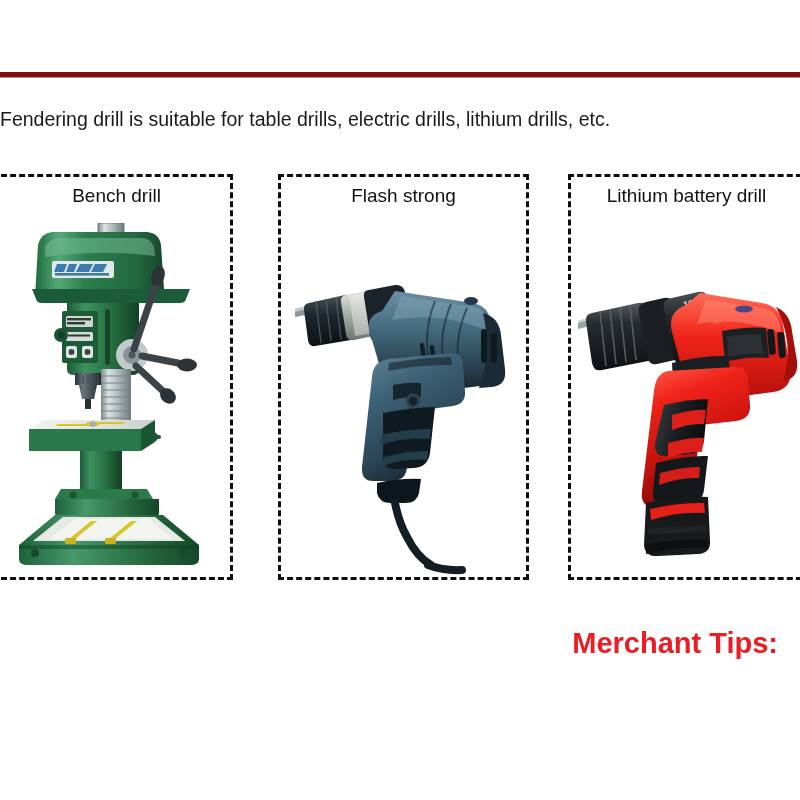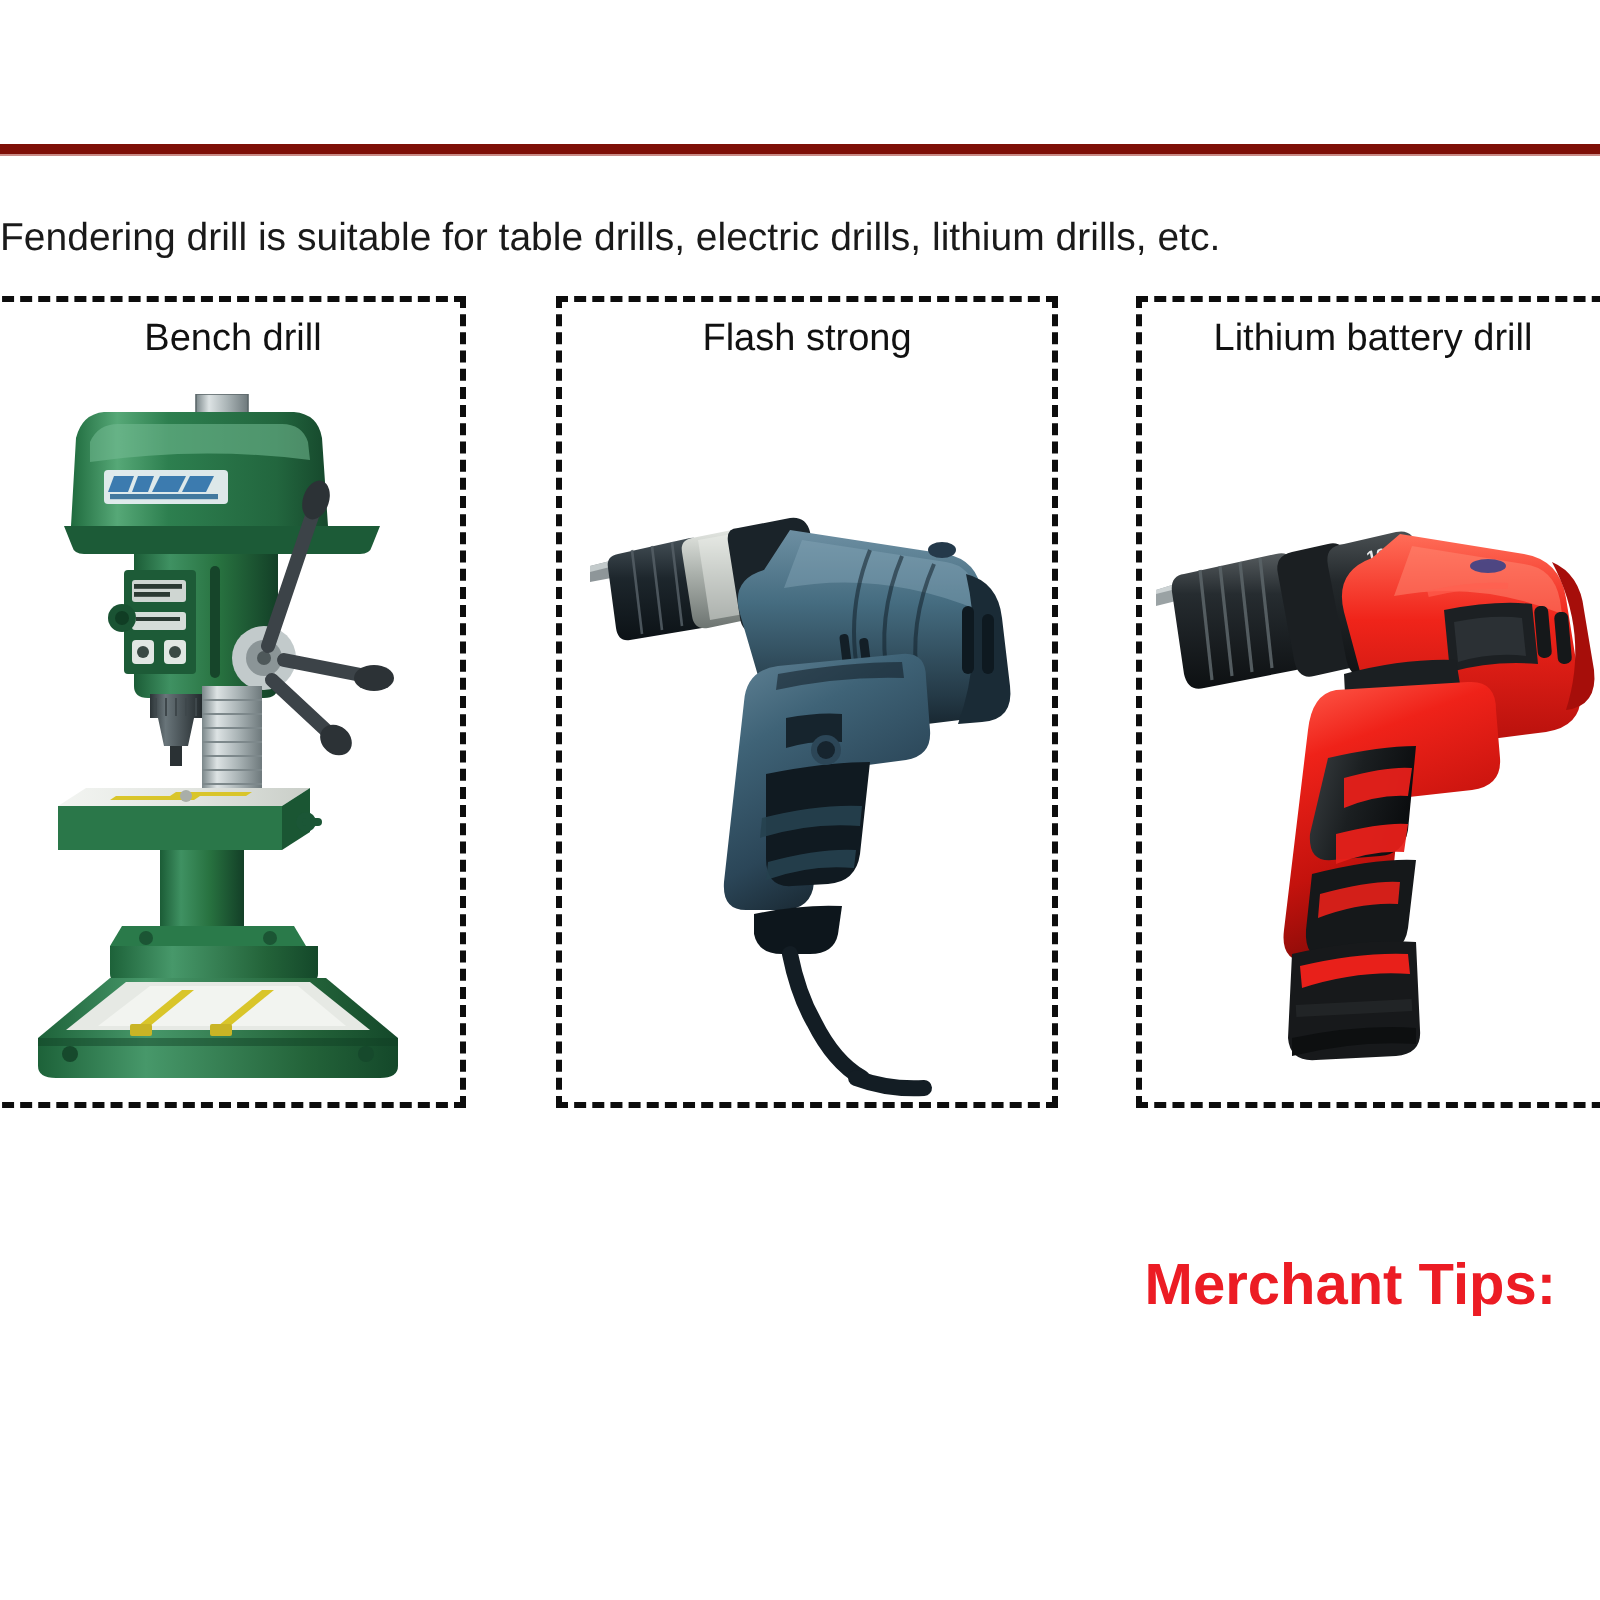--- a/index.html
+++ b/index.html
@@ -66,21 +66,21 @@
     color: #1a1a1a;
     line-height: 1.2;
     white-space: nowrap;
     margin-top: 12px;
   }
 
   
   .cards {
     position: absolute;
     left: 0;
-    top: 148px;
+    top: 174px;
     width: 796px;
     height: 406px;
   }
   .card {
     position: absolute;
     top: 0;
     height: 406px;
     border: 3px dashed #0d0d0d;
     box-sizing: border-box;
     background: #ffffff;

